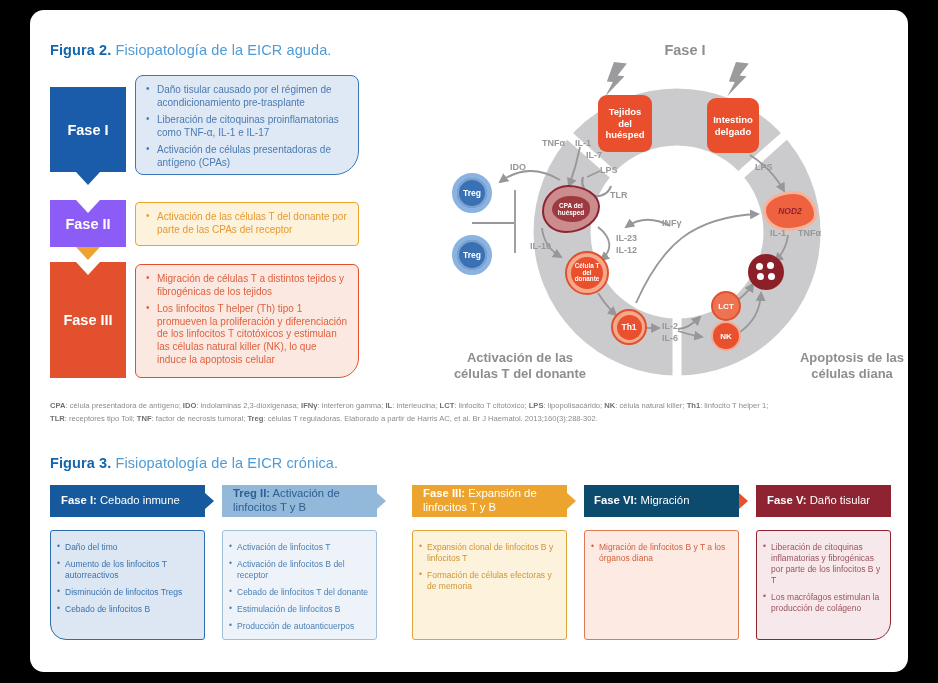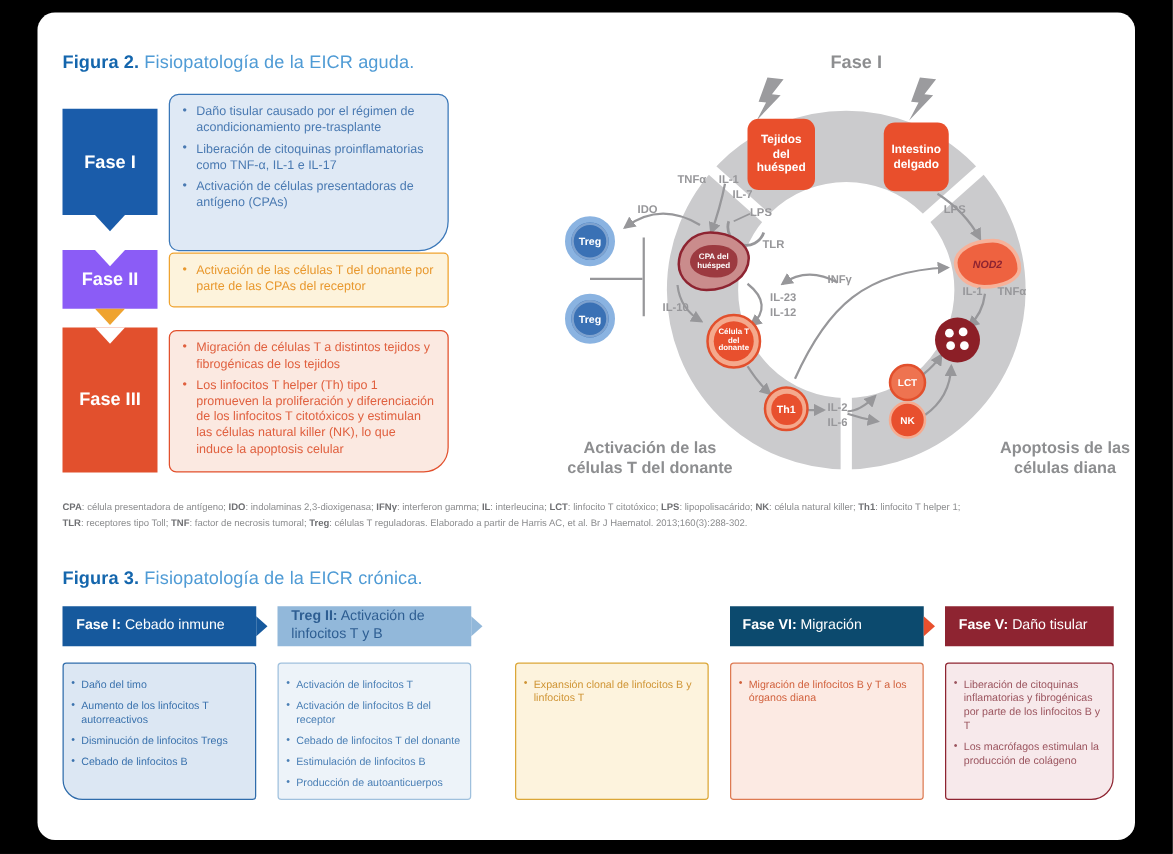--- a/index.html
+++ b/index.html
@@ -71,21 +71,21 @@
  <div class="card">
 
   <div class="abs figtitle" style="left:20px;top:32px;">
     <b>Figura 2.</b><span> Fisiopatología de la EICR aguda.</span>
   </div>
 
   <div class="pbox" style="left:20px;top:77px;width:76px;height:85px;background:#1a5caa;">
     <span>Fase I</span>
     <span class="tail" style="border-top:13px solid #1a5caa;"></span>
   </div>
-  <div class="cbox" style="left:105px;top:65px;width:224px;height:126px;background:#dfe9f5;border:1.6px solid #3a77b8;border-radius:8px 8px 24px 8px;color:#4a7ab2;">
+  <div class="cbox" style="left:105px;top:65px;width:224px;height:100px;background:#dfe9f5;border:1.6px solid #3a77b8;border-radius:8px 8px 24px 8px;color:#4a7ab2;">
     <ul>
       <li>Daño tisular causado por el régimen de acondicionamiento pre-trasplante</li>
       <li>Liberación de citoquinas proinflamatorias como TNF-α, IL-1 e IL-17</li>
       <li>Activación de células presentadoras de antígeno (CPAs)</li>
     </ul>
   </div>
 
   <div class="pbox" style="left:20px;top:190px;width:76px;height:47px;background:#8b5cf6;">
     <span>Fase II</span>
     <span class="notch"></span>
@@ -217,20 +217,24 @@
   </div>
 
   <div class="f3head" style="left:20px;top:475px;width:155px;background:#16599d;">
     <span class="txt"><b>Fase I:</b><span> Cebado inmune</span></span>
     <span class="tip" style="border-left-color:#16599d;"></span>
   </div>
   <div class="f3head" style="left:192px;top:475px;width:155px;background:#92b8da;color:#2e5e92;">
     <span class="txt"><b>Treg II:</b><span> Activación de linfocitos T y B</span></span>
     <span class="tip" style="border-left-color:#92b8da;"></span>
   </div>
+  <div class="f3head" style="left:382px;top:475px;width:155px;background:#eda42e;">
+    <span class="txt"><b>Fase III:</b><span> Expansión de linfocitos T y B</span></span>
+    <span class="tip" style="border-left-color:#eda42e;"></span>
+  </div>
   <div class="f3head" style="left:554px;top:475px;width:155px;background:#0c4a6e;padding-left:10px;">
     <span class="txt"><b>Fase VI:</b><span> Migración</span></span>
     <span class="tip" style="border-left-color:#e8502e;"></span>
   </div>
   <div class="f3head" style="left:726px;top:475px;width:135px;background:#8e2431;">
     <span class="txt"><b>Fase V:</b><span> Daño tisular</span></span>
   </div>
 
   <div class="f3box" style="left:20px;top:520px;width:155px;height:110px;background:#dce7f3;border:1.4px solid #2f6cab;color:#3a72ad;border-radius:3px 3px 3px 16px;">
     <ul>
@@ -245,20 +249,21 @@
       <li>Activación de linfocitos T</li>
       <li>Activación de linfocitos B del receptor</li>
       <li>Cebado de linfocitos T del donante</li>
       <li>Estimulación de linfocitos B</li>
       <li>Producción de autoanticuerpos</li>
     </ul>
   </div>
   <div class="f3box" style="left:382px;top:520px;width:155px;height:110px;background:#fdf3dd;border:1.4px solid #dba637;color:#cf9434;">
     <ul>
       <li>Expansión clonal de linfocitos B y linfocitos T</li>
+      <li>Formación de células efectoras y de memoria</li>
     </ul>
   </div>
   <div class="f3box" style="left:554px;top:520px;width:155px;height:110px;background:#fceae3;border:1.4px solid #dd7a52;color:#d1613d;">
     <ul>
       <li>Migración de linfocitos B y T a los órganos diana</li>
     </ul>
   </div>
   <div class="f3box" style="left:726px;top:520px;width:135px;height:110px;background:#f7e9eb;border:1.4px solid #8e2431;color:#9b545e;border-radius:3px 3px 18px 3px;">
     <ul>
       <li>Liberación de citoquinas inflamatorias y fibrogénicas por parte de los linfocitos B y T</li>

